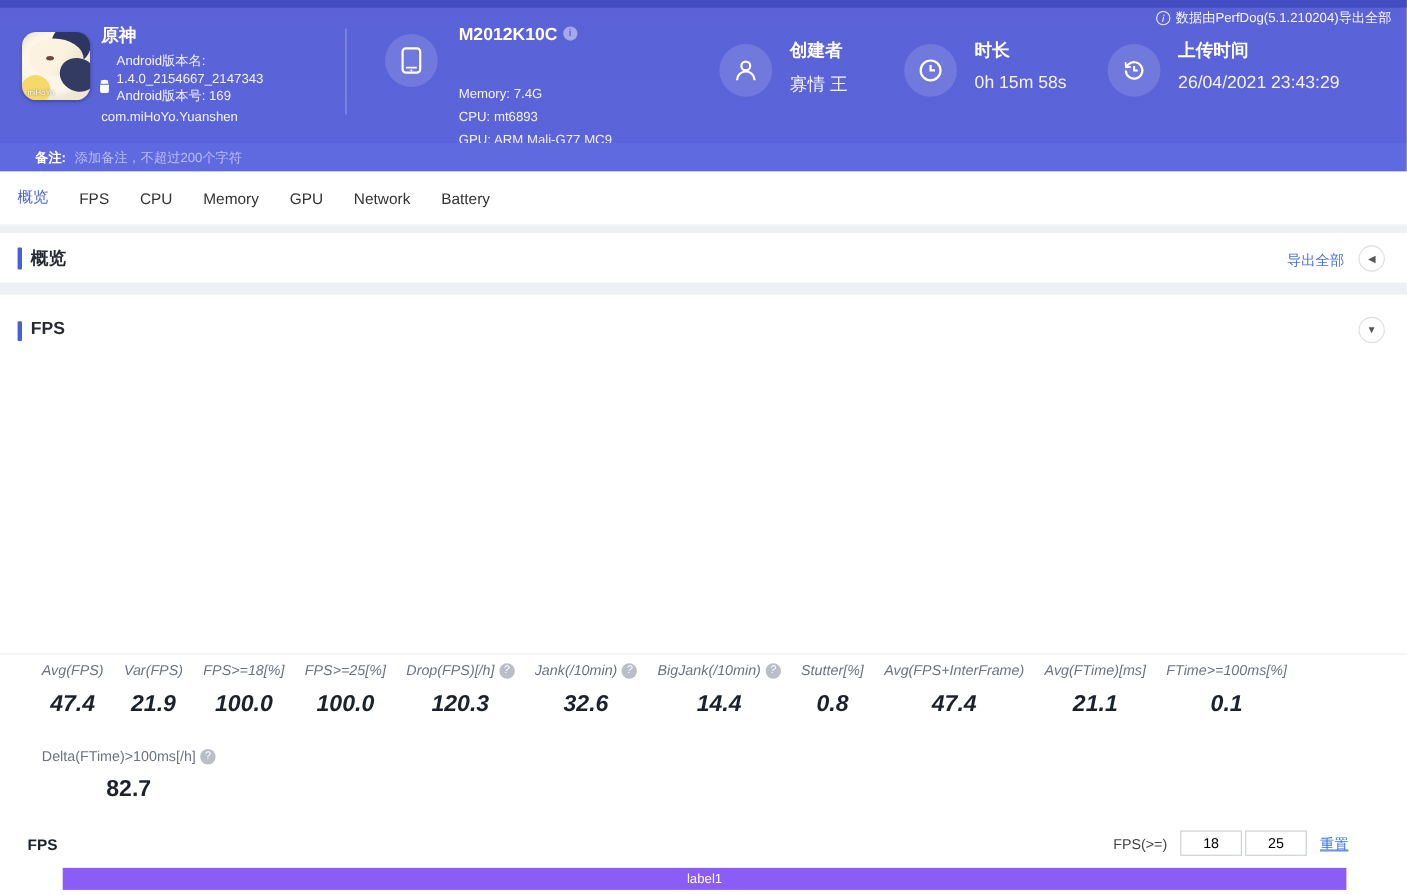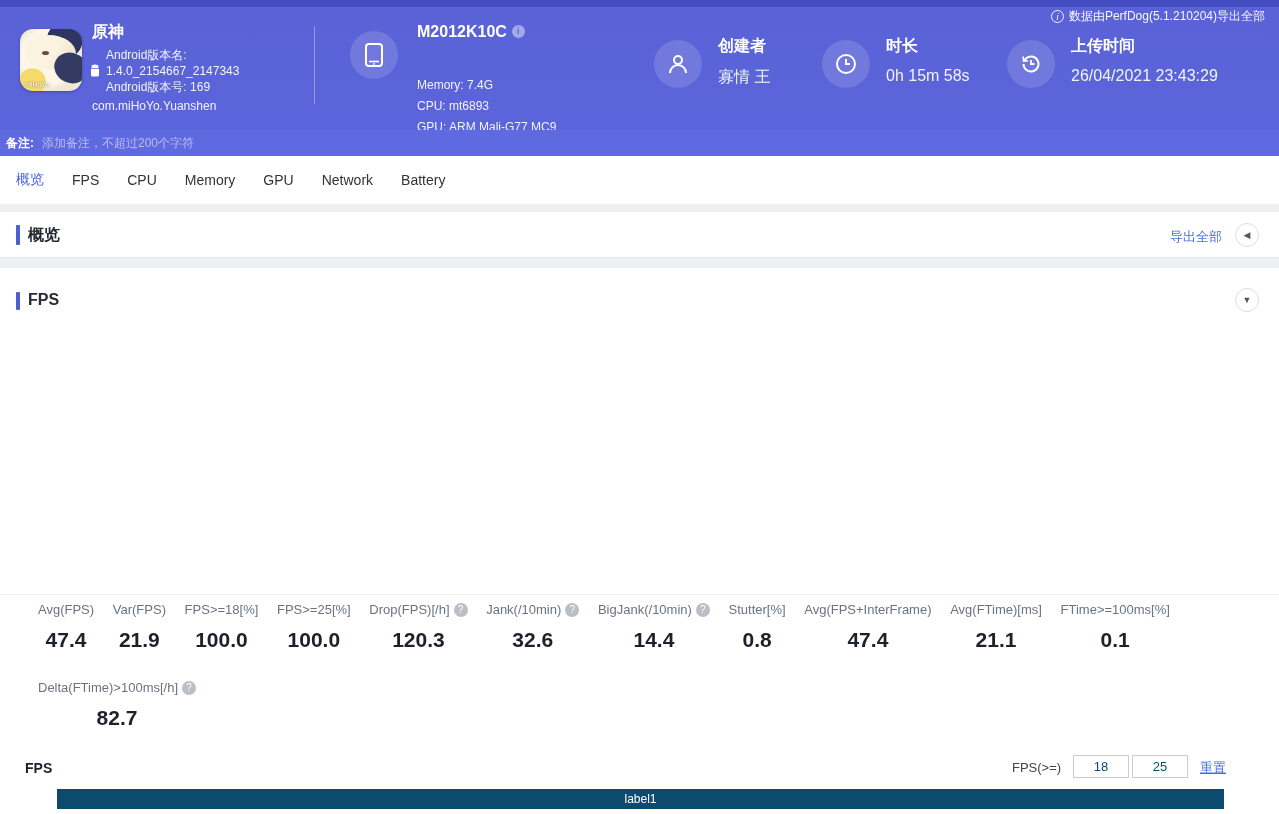--- a/index.html
+++ b/index.html
@@ -16,39 +16,39 @@
         radial-gradient(circle at 72% 18%, #2e3560 0 26%, transparent 27%),
         radial-gradient(circle at 20% 85%, #f6d96b 0 18%, transparent 19%),
         radial-gradient(circle at 45% 45%, #fdf6e8 0 55%, #efe6d4 70%);
       box-shadow:0 1px 3px rgba(0,0,0,.25); overflow:hidden; }
   .app-icon .hairblob { position:absolute; left:6px; top:6px; width:50px; height:34px; border-radius:50% 60% 40% 50%;
       background:linear-gradient(120deg,#fbf3df 55%, #e9ddc4 100%); }
   .app-icon .facedot { position:absolute; left:22px; top:22px; width:7px; height:4px; border-radius:50%; background:#6b4a3a; }
   .app-icon .darkwing { position:absolute; right:-6px; top:24px; width:34px; height:30px; border-radius:50%; background:#343b63; transform:rotate(25deg); }
   .app-icon .brand { position:absolute; left:5px; bottom:3px; font-size:7px; color:#fff; text-shadow:0 0 2px rgba(0,0,0,.6); }
   .app-name { position:absolute; left:92px; top:22px; font-size:16px; font-weight:bold;text-align:center; }
-  .and-row { position:absolute; left:88px; top:47px; display:flex; }
+  .and-row { position:absolute; left:88px; top:47px; display:flex;align-items:center; }
   .and-icon { width:14px; height:15px; margin:17px 4px 0 0; flex:0 0 auto; }
   .app-lines { font-size:12px; line-height:16px; color:rgba(255,255,255,.92); }
   .app-pkg { position:absolute; left:92px; top:99px; font-size:12px; color:rgba(255,255,255,.92); }
   .vdiv { position:absolute; left:314px; top:26px; width:1px; height:78px; background:rgba(255,255,255,.35); }
   .hicon { position:absolute; width:48px; height:48px; border-radius:50%; background:rgba(255,255,255,.14);
            display:flex; align-items:center; justify-content:center; }
   .blk-title { position:absolute; font-size:16px; font-weight:bold; }
   .blk-sub { position:absolute; font-size:16px; color:rgba(255,255,255,.92); }
   .dev-lines { position:absolute; left:417px; top:51px; font-size:12px; line-height:21px; color:rgba(255,255,255,.92);margin-top:24px; }
   .info-i { display:inline-block; width:13px; height:13px; border-radius:50%; background:rgba(255,255,255,.45);
             color:#5b64da; font-size:9px; font-weight:bold; text-align:center; line-height:13px; vertical-align:3px; margin-left:5px;}
   .collect-note { position:absolute; right:14px; top:8px; font-size:12px; color:rgba(255,255,255,.95); display:flex; align-items:center; gap:5px;}
   .note-i { display:inline-block; width:13px; height:13px; border-radius:50%; border:1px solid rgba(255,255,255,.9);
             font-size:9px; text-align:center; line-height:12px; font-style:italic; }
 
   
   .notebar { position:absolute; left:0; top:130px; width:1279px; height:26px; background:#5f6ae0;
-             display:flex; align-items:center; padding-left:6px; }
+             display:flex; align-items:center; padding-left:32px; }
   .note-label { font-size:12px; font-weight:bold; color:#fff; margin-right:8px; }
   .note-input { background:transparent; border:none; outline:none; width:600px; font-size:12px; color:#fff;
                 font-family:inherit; }
   .note-input::placeholder { color:rgba(255,255,255,.55); }
 
   
   .tabbar { position:absolute; left:0; top:156px; width:1279px; height:49px; background:#fff;
             border-bottom:1px solid #f0f1f3; display:flex; align-items:center; padding-left:16px; gap:28px; }
   .tab { font-size:14px; color:#333; cursor:pointer; }
   .tab.active { color:#4c64d9; }
@@ -61,36 +61,36 @@
   .export-link { position:absolute; right:57px; top:16px; font-size:13px; color:#4a6fdc; cursor:pointer; }
   .circle-btn { position:absolute; width:24px; height:24px; border-radius:50%; border:1px solid #dcdee3; background:#fff;
                 display:flex; align-items:center; justify-content:center; font-size:9px; color:#555; cursor:pointer; }
   .graybar2 { position:absolute; left:0; top:258px; width:1279px; height:10px; background:#eef0f4; }
 
   
   .fpscard { position:absolute; left:0; top:268px; width:1279px; height:546px; background:#fff; }
   .fps-divider { position:absolute; left:0; top:326px; width:1279px; height:1px; background:#edeef2; }
 
   .stats-row { position:absolute; left:0; top:334px; width:1218px; padding:0 48px 0 38px;
-               display:flex; justify-content:space-between; }
+               display:flex; justify-content:space-between;font-style:italic; }
   .stats-row2 { position:absolute; left:38px; top:412px; }
   .stat { text-align:center; }
   .stat-label { font-size:13px; color:#6b7280; white-space:nowrap; display:flex; align-items:center; justify-content:center; gap:4px;}
   .stat-value { margin-top:11px; font-size:21px; font-weight:bold; color:#1c212b; }
   .help-icon { display:inline-block; width:14px; height:14px; border-radius:50%; background:#b9bec7; color:#fff;
                font-size:10px; line-height:14px; text-align:center; cursor:pointer; }
 
   .chart-title { position:absolute; left:25px; top:492px; font-size:14px; font-weight:bold; color:#1c212b; }
   .filter-label { position:absolute; left:1012px; top:492px; font-size:13px; color:#444; }
   .fps-input { position:absolute; top:487px; width:56px; height:23px; border:1px solid #c9ccd2; background:#fff;
-               text-align:center; font-size:13px; color:#0c4a6e; font-family:inherit; outline:none; }
+               text-align:center; font-size:13px; color:#000000; font-family:inherit; outline:none; }
   #fps-input-1 { left:1073px; } #fps-input-2 { left:1132px; }
   .reset-link { position:absolute; left:1200px; top:491px; font-size:13px; color:#3b6fe0; text-decoration:underline; cursor:pointer; }
 
-  .band { position:absolute; left:57px; top:521px; width:1167px; height:20px; background:#0c4a6e;
+  .band { position:absolute; left:57px; top:521px; width:1167px; height:20px; background:#8b5cf6;
           color:#fff; font-size:12px; display:flex; align-items:center; justify-content:center; }
 
   #plot-svg { position:absolute; left:0; top:541px; }
 </style>
 </head>
 <body>
 
 <div id="page">
 
   <div class="hdr">

